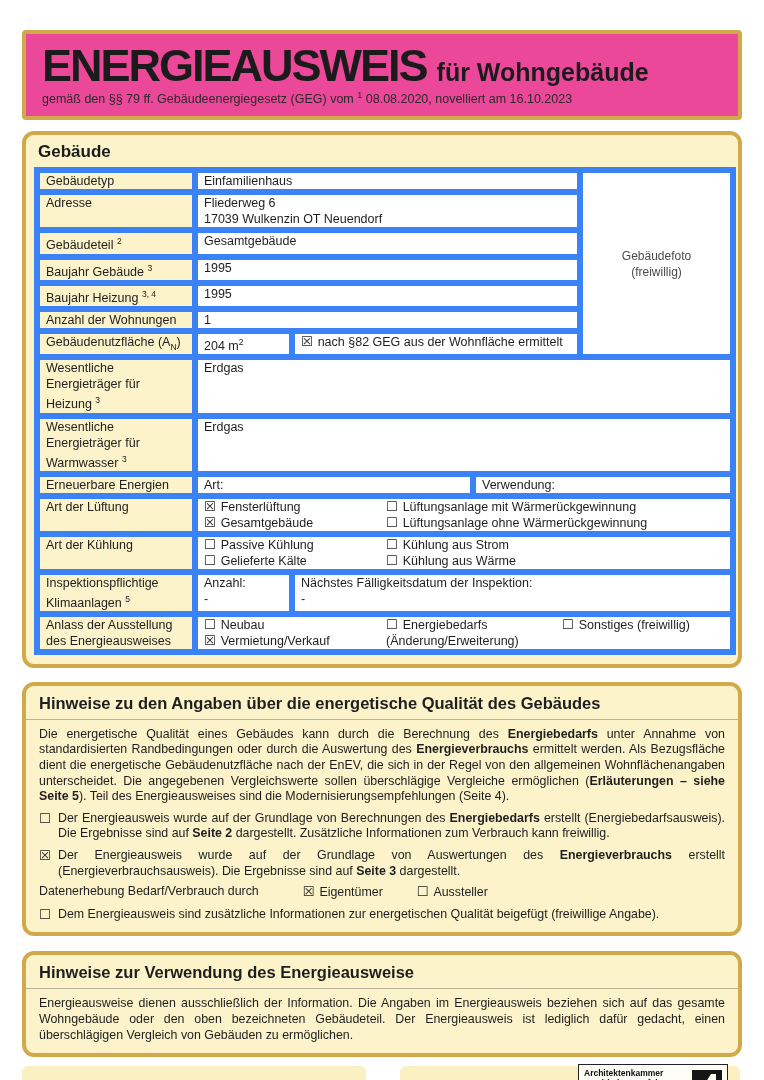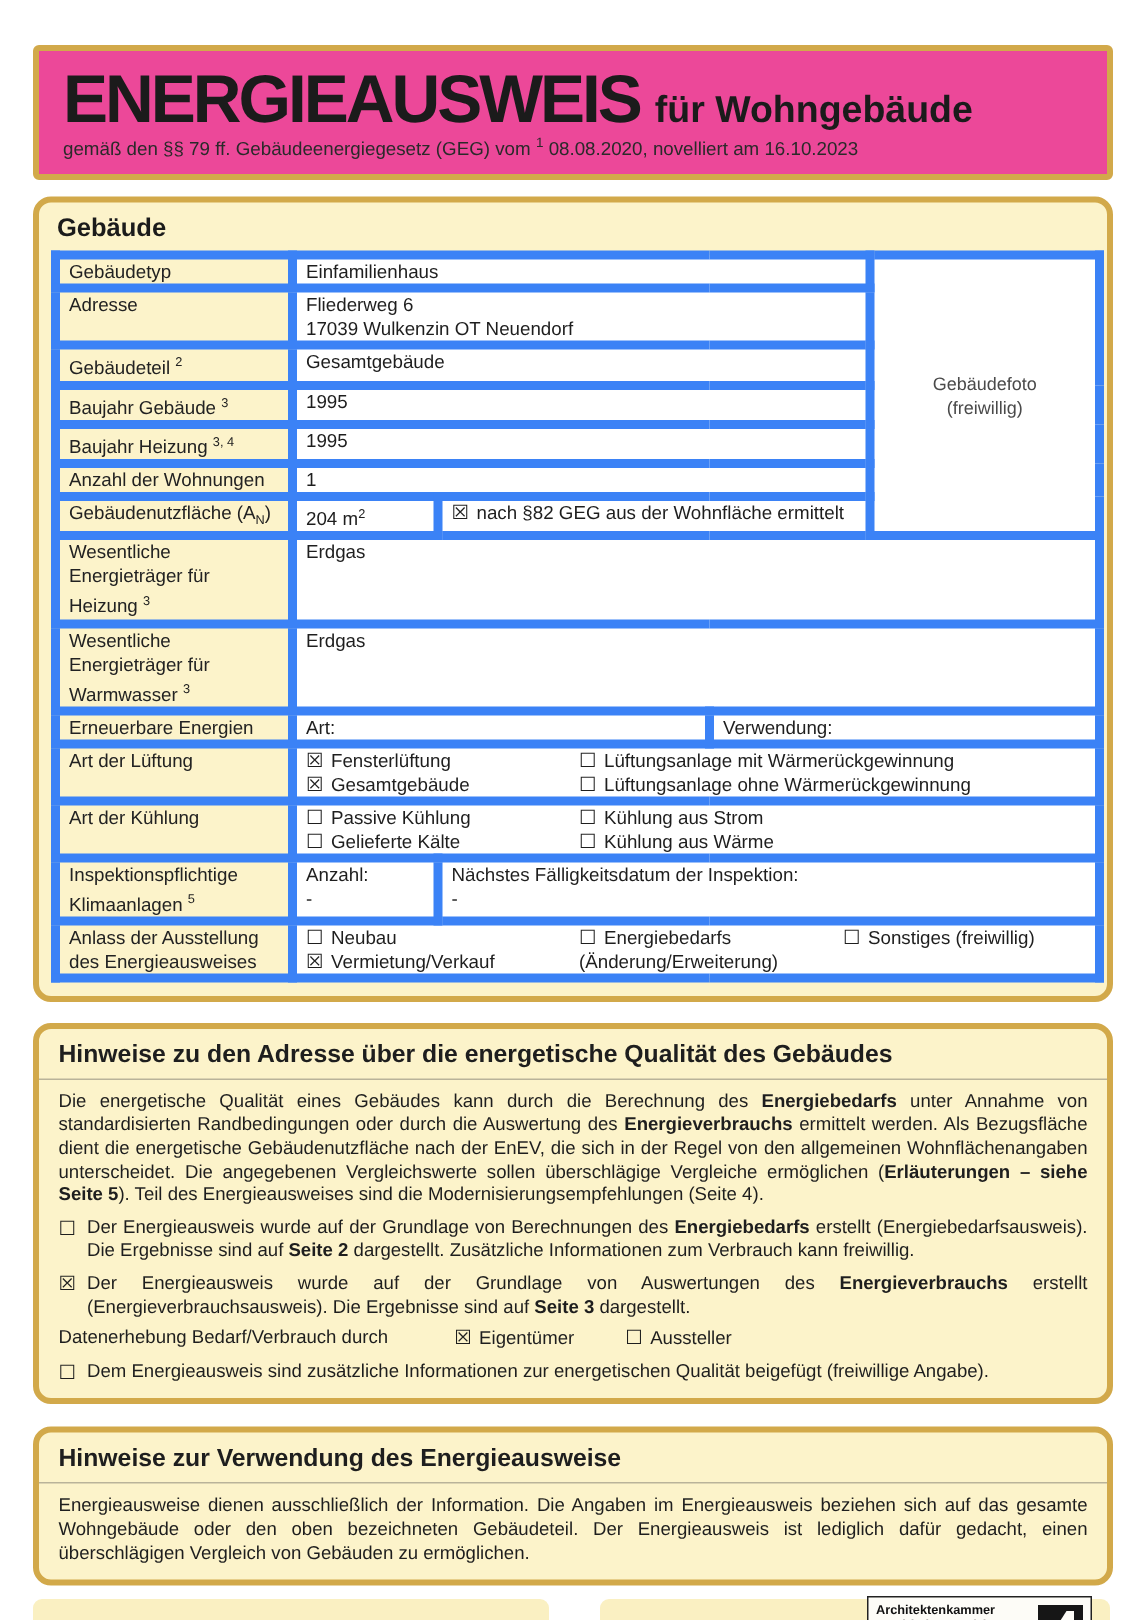--- a/index.html
+++ b/index.html
@@ -193,21 +193,21 @@
             <span class="subnote">(Änderung/Erweiterung)</span>
             <span></span>
           </div>
         </td>
       </tr>
     </tbody>
       </table>
   </div>
 
   <div class="section" style="margin-top:14px;">
-    <div class="hint-title">Hinweise zu den Adresse über die energetische Qualität des Gebäudes</div>
+    <div class="hint-title">Hinweise zu den Angaben über die energetische Qualität des Gebäudes</div>
     <div class="hint-body">
       <p class="just"><span>Die energetische Qualität eines Gebäudes kann durch die Berechnung des </span><b>Energiebedarfs</b><span> unter Annahme von standardisierten Randbedingungen oder durch die Auswertung des </span><b>Energieverbrauchs</b><span> ermittelt werden. Als Bezugsfläche dient die energetische Gebäudenutzfläche nach der EnEV, die sich in der Regel von den allgemeinen Wohnflächenangaben unterscheidet. Die angegebenen Vergleichswerte sollen überschlägige Vergleiche ermöglichen (</span><b>Erläuterungen – siehe Seite 5</b><span>). Teil des Energieausweises sind die Modernisierungsempfehlungen (Seite 4).</span></p>
       <div class="chk-item">
         <span class="box">☐</span>
         <span class="txt just"><span>Der Energieausweis wurde auf der Grundlage von Berechnungen des </span><b>Energiebedarfs</b><span> erstellt (Energiebedarfsausweis). Die Ergebnisse sind auf </span><b>Seite 2</b><span> dargestellt. Zusätzliche Informationen zum Verbrauch kann freiwillig.</span></span>
       </div>
       <div class="chk-item">
         <span class="box">☒</span>
         <span class="txt just"><span>Der Energieausweis wurde auf der Grundlage von Auswertungen des </span><b>Energieverbrauchs</b><span> erstellt (Energieverbrauchsausweis). Die Ergebnisse sind auf </span><b>Seite 3</b><span> dargestellt.</span></span>
       </div>

